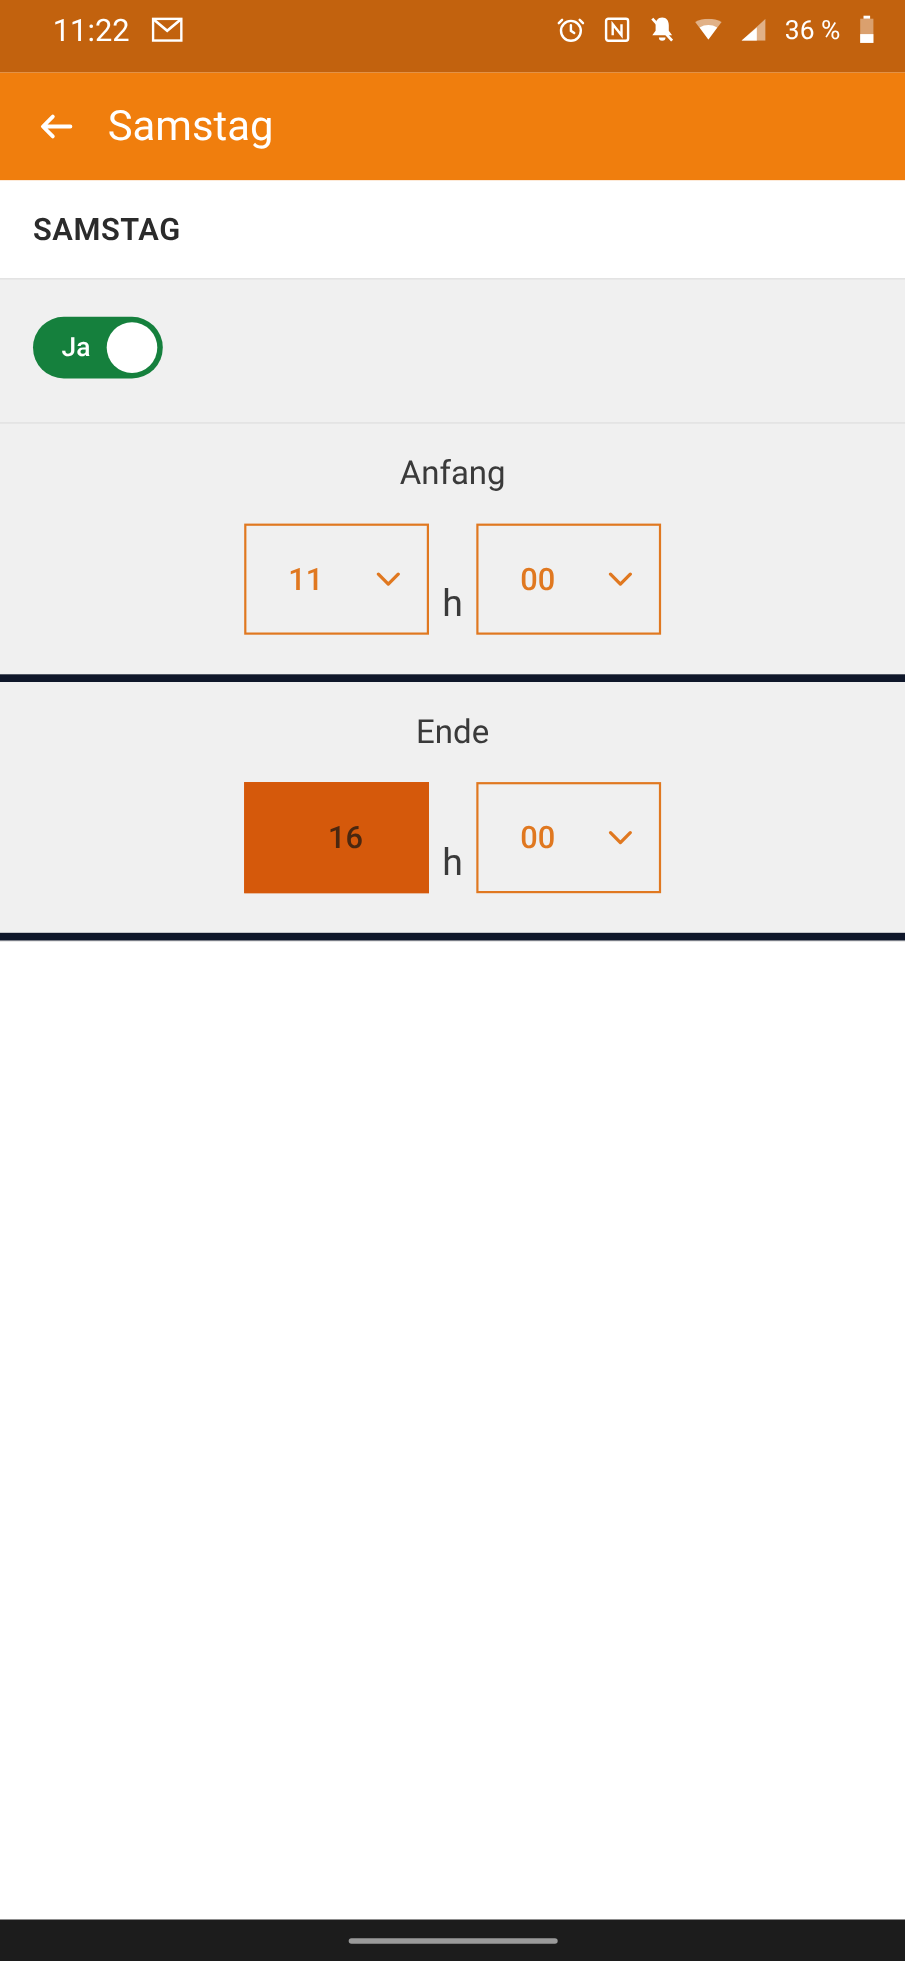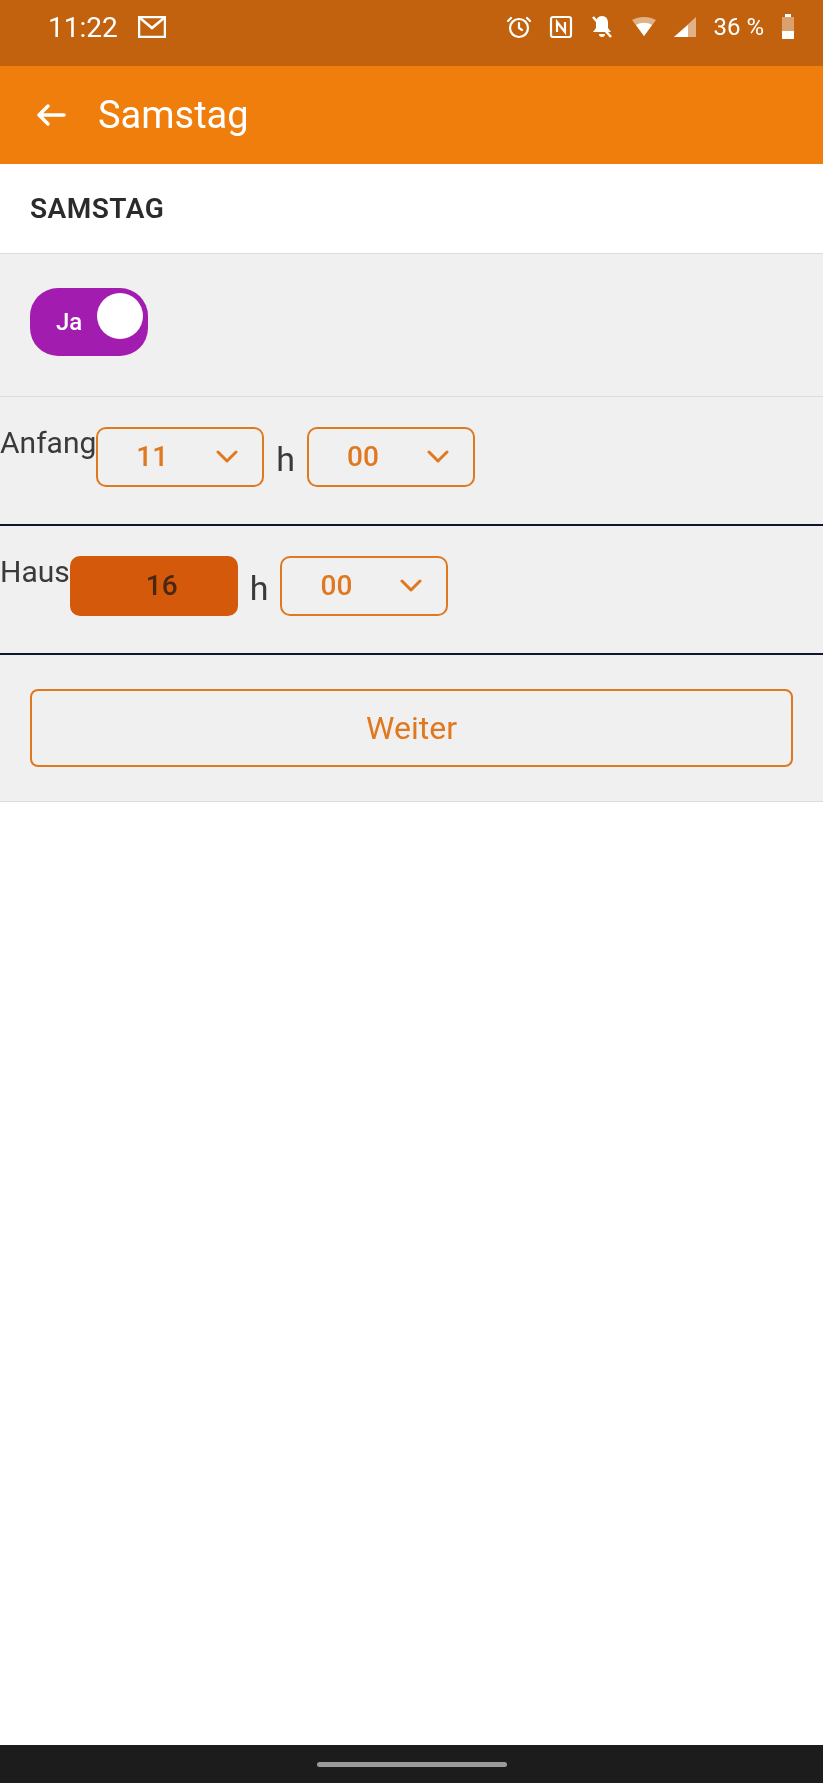--- a/index.html
+++ b/index.html
@@ -90,22 +90,22 @@
   }
   .toggle-label {
     flex: 1;
     font-size: 30px;
     color: #3a3a3a;
     line-height: 1.35;
     padding-right: 20px;
   }
   .toggle {
     width: 118px;
-    height: 68px;
-    background: #a21caf;
+    height: 56px;
+    background: #15803d;
     border-radius: 28px;
     position: relative;
     display: flex;
     align-items: center;
     padding-left: 26px;
     cursor: pointer;
     margin-top: 4px;
   }
   .toggle-text {
     color: #ffffff;
@@ -118,40 +118,40 @@
     background: #ffffff;
     border-radius: 50%;
     position: absolute;
     right: 5px;
     top: 5px;
   }
   
   
   .time-section {
     padding: 28px 0 36px 0;
-    border-bottom: 2px solid #0f172a;
-    display: flex;
-    flex-direction: row;
+    border-bottom: 7px solid #0f172a;
+    display: flex;
+    flex-direction: column;
     align-items: center;
   }
   .time-header {
     font-size: 30px;
     color: #3a3a3a;
     margin-bottom: 28px;
   }
   .time-pickers {
     display: flex;
     align-items: center;
     gap: 8px;
   }
   .time-selector {
     width: 168px;
-    height: 60px;
+    height: 101px;
     border: 2px solid #e07820;
-    border-radius: 10px;
+    border-radius: 0;
     display: flex;
     align-items: center;
     justify-content: space-between;
     padding: 0 24px 0 38px;
     cursor: pointer;
     background: transparent;
   }
   .time-selector.active {
     background: #d5590b;
     border-color: #d5590b;
@@ -302,38 +302,35 @@
         <span class="chevron">
           <svg width="22" height="14" viewBox="0 0 22 14" fill="none">
             <path d="M2 2 L11 11 L20 2" stroke="#e07820" stroke-width="3" stroke-linecap="round" stroke-linejoin="round"></path>
           </svg>
         </span>
       </div>
     </div>
   </div>
 
   <div class="time-section">
-    <div class="time-header">Haus</div>
+    <div class="time-header">Ende</div>
     <div class="time-pickers">
       <div class="time-selector active">
         <span class="time-value">16</span>
       </div>
       <span class="time-separator">h</span>
       <div class="time-selector">
         <span class="time-value">00</span>
         <span class="chevron">
           <svg width="22" height="14" viewBox="0 0 22 14" fill="none">
             <path d="M2 2 L11 11 L20 2" stroke="#e07820" stroke-width="3" stroke-linecap="round" stroke-linejoin="round"></path>
           </svg>
         </span>
       </div>
     </div>
   </div>
 
-  <div class="button-row">
-    <button class="continue-button">Weiter</button>
-  </div>
 
 </div>
 
 <div class="nav-bar">
   <div class="nav-handle"></div>
 </div>
 
 </body></html>

